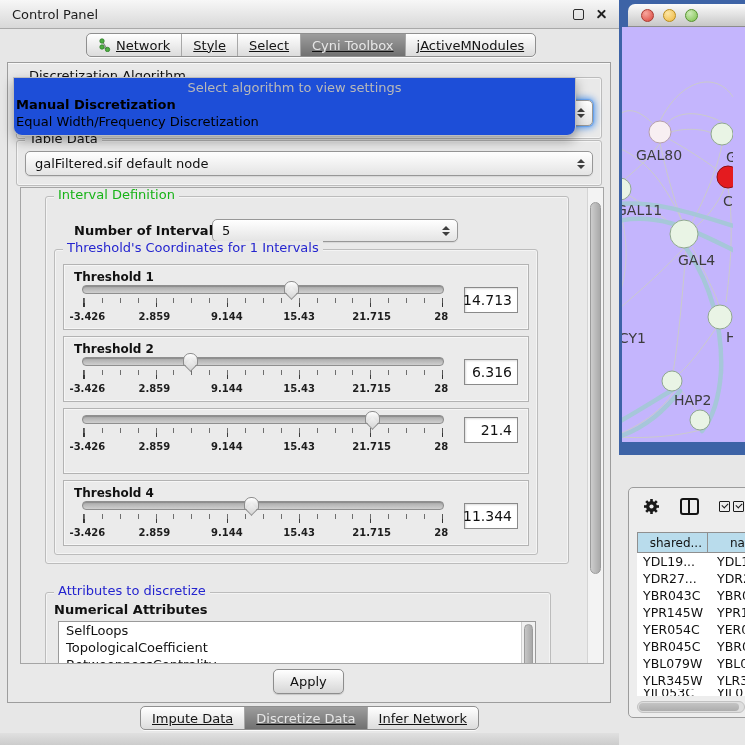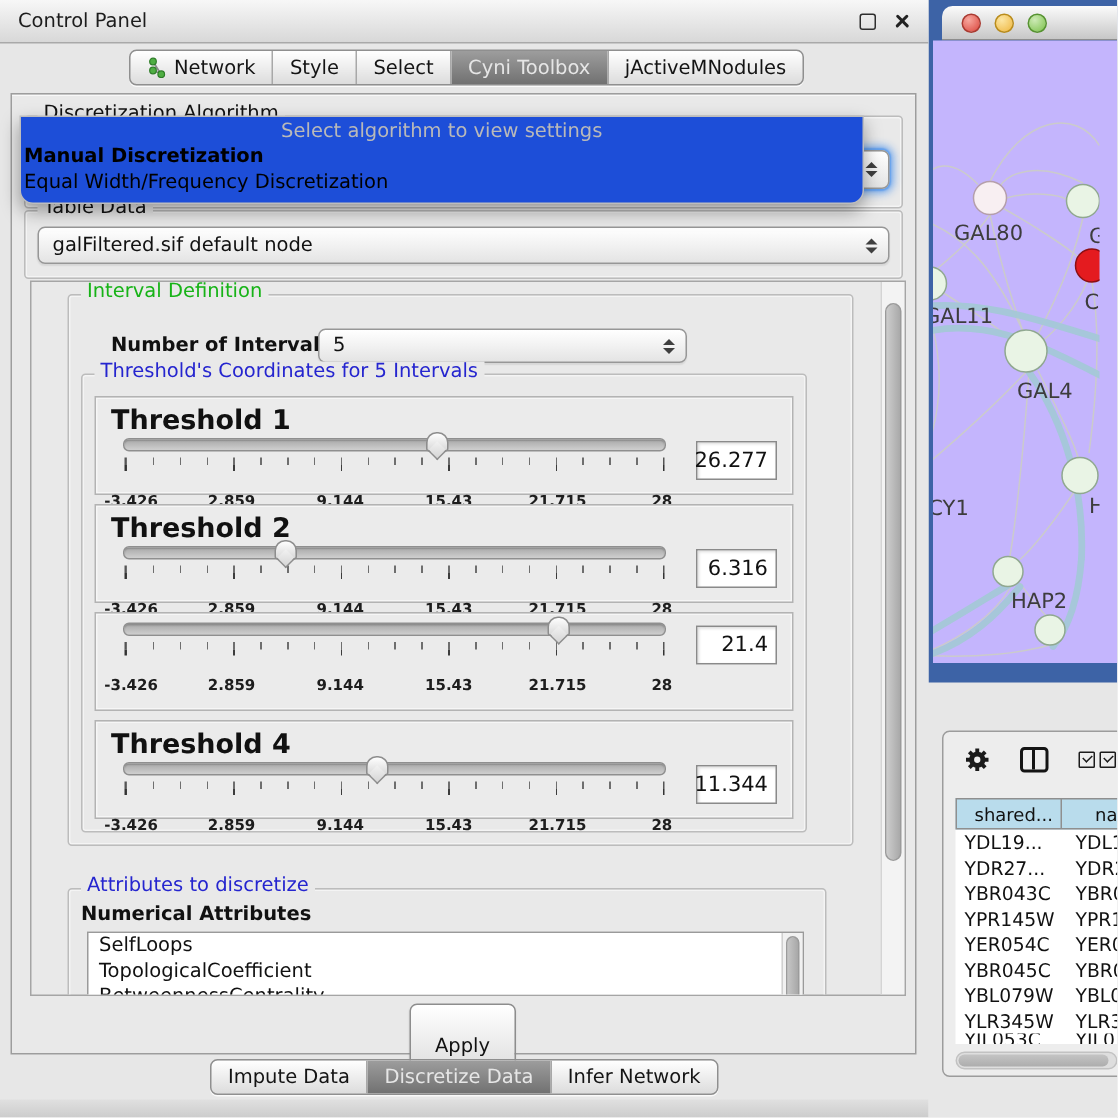--- a/index.html
+++ b/index.html
@@ -12,21 +12,21 @@
     display:flex;align-items:center;padding:0 12px;box-sizing:border-box;}
   .cp-title{font-size:13px;color:#1c1c1c;}
   .tb-icons{margin-left:auto;display:flex;align-items:center;gap:12px;}
   .float-icon{width:9px;height:9px;border:1.5px solid #2e2e2e;border-radius:2px;background:transparent;}
   .close-x{position:relative;width:11px;height:11px;}
   .close-x i{position:absolute;left:0;top:4.5px;width:11px;height:2.4px;background:#222;border-radius:1px;}
   .close-x i:first-child{transform:rotate(45deg);}
   .close-x i:last-child{transform:rotate(-45deg);}
   
   .seg{display:flex;border:1px solid #8f8f8f;border-radius:5px;overflow:hidden;height:22px;
-       background:linear-gradient(#ffffff,#dcdcdc);box-shadow:0 1px 0 rgba(255,255,255,.8);}
+       background:linear-gradient(#ffffff,#dcdcdc);box-shadow:0 1px 0 rgba(255,255,255,.8);text-decoration:underline;}
   .seg>div{display:flex;align-items:center;gap:5px;padding:0 11px;font-size:13px;color:#141414;
        border-left:1px solid #a8a8a8;white-space:nowrap;}
   .seg>div:first-child{border-left:none;}
   .seg>div.sel{background:linear-gradient(#9d9d9d,#717171);color:#e6e6e6;}
   #top-tabs{position:absolute;left:86px;top:33px;}
   #bottom-tabs{position:absolute;left:0;top:706px;width:619px;display:flex;justify-content:center;}
   
   .main-panel{position:absolute;left:7px;top:62px;width:604px;height:641px;
      border:1px solid #9d9d9d;background:#e9e9e9;box-shadow:inset 0 1px 0 #f8f8f8;box-sizing:border-box;}
   .gb{position:absolute;border:1px solid #bcbcbc;border-radius:3px;
@@ -53,53 +53,53 @@
   .popup-item.bold{font-weight:bold;}
   
   .scrollpane{position:absolute;left:12px;top:124px;width:584px;height:477px;
      border:1px solid #a5a5a5;background:#e9e9e9;overflow:hidden;box-sizing:border-box;}
   .vscroll{position:absolute;right:0;top:0;bottom:0;width:15px;background:#f3f3f3;border-left:1px solid #d4d4d4;}
   .vthumb{position:absolute;left:2px;right:2px;border-radius:6px;
      background:linear-gradient(90deg,#cdcdcd,#a9a9a9);border:1px solid #9b9b9b;box-sizing:border-box;}
   
   .thr-panel{position:absolute;left:8px;width:466px;height:66px;border:1px solid #b3b3b3;
      background:#ebebeb;box-shadow:inset 0 0 0 1px rgba(255,255,255,.55);box-sizing:border-box;padding:5px 10px;}
-  .thr-label{font-weight:bold;font-size:18px;}
+  .thr-label{font-weight:bold;font-size:12px;}
   .slider-row{display:flex;align-items:center;margin-top:1px;}
   .slider-col{flex:1;padding:0 8px;position:relative;}
   .track{height:7px;border-radius:4px;border:1px solid #8f8f8f;
      background:linear-gradient(#a8a8a8,#cfcfcf);box-shadow:inset 0 1px 1px rgba(0,0,0,.18);}
   .thumb{position:absolute;top:-4px;width:15px;height:13px;margin-left:-8px;
      background:linear-gradient(#fefefe,#d9d9d9);border:1px solid #8d8d8d;
      border-radius:7px 7px 2px 2px;box-sizing:border-box;z-index:2;}
   .thumb::after{content:"";position:absolute;left:2px;top:6.5px;width:8px;height:8px;
      background:linear-gradient(135deg,#f2f2f2,#d5d5d5);border-right:1px solid #8d8d8d;border-bottom:1px solid #8d8d8d;
      transform:rotate(45deg);}
   .ticks-minor{height:5px;margin:4px 1px 0 1px;border-left:1px solid #555;border-right:1px solid #555;
      background:repeating-linear-gradient(to right,#6e6e6e 0,#6e6e6e 1px,transparent 1px,transparent 5%);}
   .ticks-major{height:4px;margin:0 1px;border-left:1px solid #333;border-right:1px solid #333;
      background:repeating-linear-gradient(to right,#3c3c3c 0,#3c3c3c 1px,transparent 1px,transparent 20%);}
-  .tick-labels{position:relative;height:12px;margin-top:15px;}
+  .tick-labels{position:relative;height:12px;margin-top:4px;}
   .tick-labels span{position:absolute;top:0;transform:translateX(-50%);
      font-size:10px;font-weight:bold;color:#1d1d1d;white-space:nowrap;}
   .tick-labels span:first-child{transform:translateX(-35%);}
   .tick-labels span:last-child{transform:translateX(-70%);}
   .value-box{width:54px;height:26px;margin-left:12px;border:1px solid #8a8a8a;background:#fff;
      box-shadow:inset 1px 1px 2px rgba(0,0,0,.14);display:flex;align-items:center;justify-content:flex-end;
      padding-right:5px;font-size:14px;box-sizing:border-box;align-self:flex-start;margin-top:2px;}
   
   .attr-list{position:absolute;background:#fff;border:1px solid #9a9a9a;overflow:hidden;box-sizing:border-box;}
   .attr-item{font-size:13px;line-height:17px;padding-left:7px;}
   .list-vscroll{position:absolute;right:0;top:0;bottom:0;width:13px;background:#f1f1f1;border-left:1px solid #d0d0d0;}
   .list-vthumb{position:absolute;left:2px;right:2px;top:2px;bottom:2px;border-radius:5px;
      background:linear-gradient(90deg,#c6c6c6,#a8a8a8);border:1px solid #9b9b9b;}
   
   .mac-btn{position:absolute;height:23px;border:1px solid #8d8d8d;border-radius:5px;
      background:linear-gradient(#ffffff,#d6d6d6);font-size:13px;display:flex;align-items:center;
-     justify-content:center;padding:16px 16px;box-shadow:0 1px 1px rgba(0,0,0,.15);}
+     justify-content:center;padding:0 16px;box-shadow:0 1px 1px rgba(0,0,0,.15);}
   .bottom-strip{position:absolute;left:0;top:733px;width:619px;height:12px;
      background:linear-gradient(#e0e0e0,#cccccc);}
   
   #right-region{position:absolute;left:619px;top:0;width:126px;height:745px;overflow:hidden;background:#e7e7e7;}
   .net-frame{position:absolute;left:0;top:0;width:126px;height:455px;background:#3d63a6;}
   .net-titlebar{position:absolute;left:9px;top:4px;width:117px;height:23px;border-top-left-radius:7px;
      background:linear-gradient(#fbfbfb,#c7c7c7);border-bottom:1px solid #8d8d8d;
      display:flex;align-items:center;padding-left:13px;gap:9px;box-sizing:border-box;}
   .light{width:13px;height:13px;border-radius:50%;box-sizing:border-box;}
   .light.red{background:radial-gradient(circle at 35% 30%,#f7a79e,#da453c);border:1px solid #a93a31;}
@@ -209,40 +209,40 @@
           <span class="bold" style="position:absolute;left:28px;top:26px;">Number of Intervals</span>
           <div class="combo" style="left:166px;top:22px;width:246px;height:23px;">
             <span>5</span>
             <span class="arrows">
                 <i class="up"></i>
                 <i class="dn"></i>
               </span>
           </div>
 
           <div class="gb" style="left:8px;top:52px;width:484px;height:306px;">
-            <span class="gb-title t-blue">Threshold's Coordinates for 5 Intervals</span>
+            <span class="gb-title t-blue">Threshold's Coordinates for 1 Intervals</span>
 
             <div class="thr-panel" style="top:14px;">
               <div class="thr-label">Threshold 1</div>
               <div class="slider-row">
                 <div class="slider-col">
                   <div class="track"></div>
                   <div class="thumb" style="left:57.7%;"></div>
                   <div class="ticks-minor"></div>
                   <div class="ticks-major"></div>
                   <div class="tick-labels">
                     <span style="left:0%">-3.426</span>
                     <span style="left:20%">2.859</span>
                     <span style="left:40%">9.144</span>
                     <span style="left:60%">15.43</span>
                     <span style="left:80%">21.715</span>
                     <span style="left:100%">28</span>
                   </div>
                 </div>
-                <div class="value-box">26.277</div>
+                <div class="value-box">14.713</div>
               </div>
             </div>
 
             <div class="thr-panel" style="top:86px;">
               <div class="thr-label">Threshold 2</div>
               <div class="slider-row">
                 <div class="slider-col">
                   <div class="track"></div>
                   <div class="thumb" style="left:31%;"></div>
                   <div class="ticks-minor"></div>

